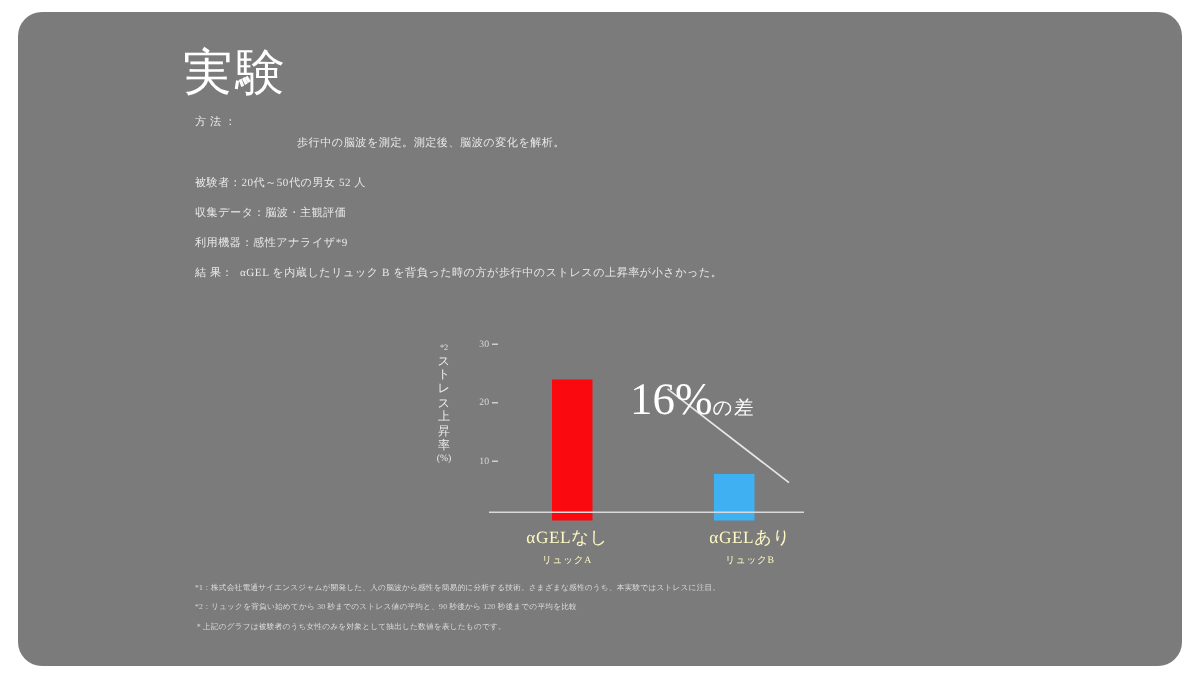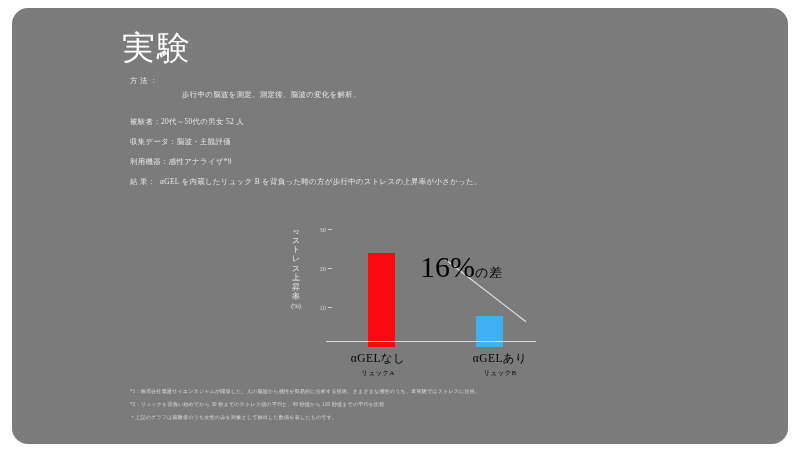--- a/index.html
+++ b/index.html
@@ -23,21 +23,21 @@
     font-weight:400;
     font-family:"DejaVu Serif","Liberation Serif",serif;
   }
   .meta-row{
     position:absolute;color:#e9e9e9;font-size:7.4px;
     letter-spacing:.35px;line-height:1.55;
     white-space:nowrap;
   }
   #method-label{left:118px;top:67px;}
   #method-l1{left:170px;top:67px;}
-  #method-l2{left:170px;top:81px;text-align:right;}
+  #method-l2{left:186px;top:81px;text-align:right;}
   #subjects{left:118px;top:108px;}
   #collected{left:118px;top:128px;}
   #device{left:118px;top:148px;}
   #result-label{left:118px;top:168px;}
   #result-text{left:148px;top:168px;}
 
   
   #chart{
     position:absolute;left:272px;top:208px;
     width:258px;height:165px;
@@ -76,27 +76,27 @@
   #bar-a{left:34px;width:27px;background:#fa0a0f;}
   #bar-b{left:142px;width:27px;background:#3fb0f2;}
 
   #diff-line{
     position:absolute;left:50px;top:6px;
     width:200px;height:125px;
     pointer-events:none;
   }
   #diff-text{
     position:absolute;left:136px;top:34px;
-    color:#000000;white-space:nowrap;
+    color:#ffffff;white-space:nowrap;
   }
   #diff-text .num{font-size:30px;letter-spacing:0px;}
   #diff-text .suffix{font-size:13px;letter-spacing:1px;}
 
   .xlab{
-    position:absolute;text-align:center;width:104px;color:#000000;
+    position:absolute;text-align:center;width:104px;color:#fef9c3;
   }
   .xlab .main{display:block;font-size:11.5px;letter-spacing:.4px;}
   .xlab .sub{display:block;font-size:6.5px;margin-top:3px;letter-spacing:.4px;}
   #xa{left:42px;top:135px;}
   #xb{left:164px;top:135px;}
 
   .note{
     position:absolute;left:118px;color:#dcdcdc;
     font-size:5.1px;letter-spacing:.15px;white-space:nowrap;
   }

